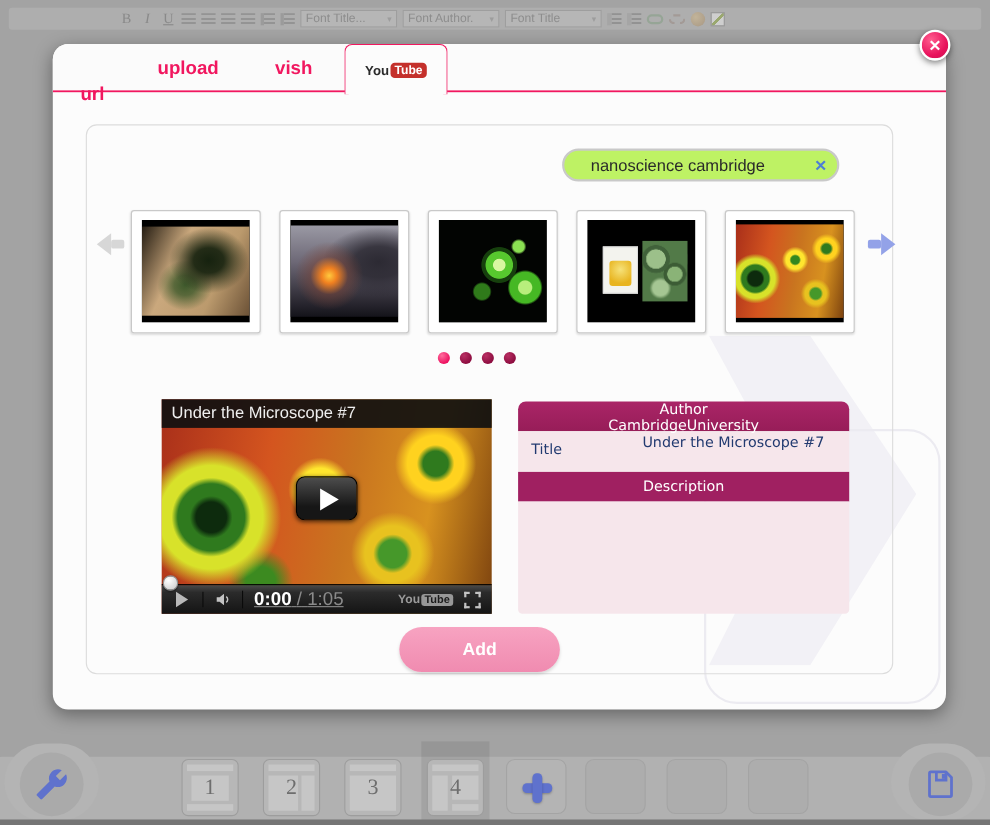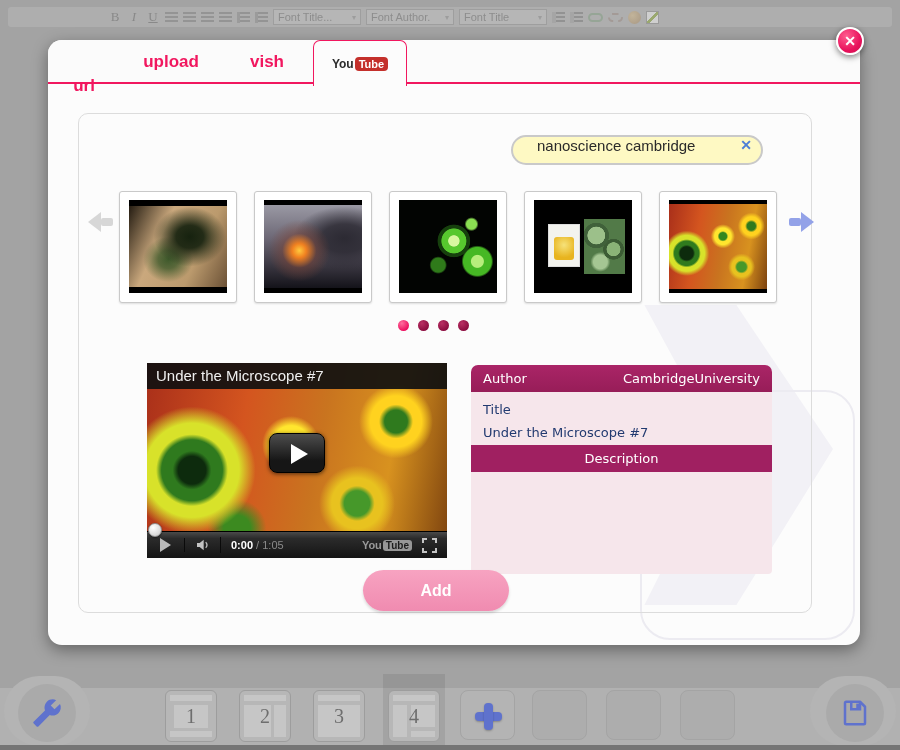--- a/index.html
+++ b/index.html
@@ -79,22 +79,22 @@
   }
 
   
   .panel {
     position:absolute; left:30px; top:73px; width:734px; height:500px; z-index:1;
     border:1px solid #dcdcdc; border-radius:10px; background:transparent;
   }
 
   .search-box {
     position:absolute; left:432px; top:21px; width:252px; height:30px;
-    background:#fef9c3; border:2px solid #c9c9c9; border-radius:16px;
-    display:flex; 
+    background:#bef264; border:2px solid #c9c9c9; border-radius:16px;
+    display:flex; align-items:center;
   }
   .search-text { flex:1; padding-left:24px; font-size:15px; color:#2a2a2a;
                  font-family:"Liberation Sans",sans-serif; white-space:nowrap; }
   .search-clear { width:30px; text-align:center; color:#4d7fd6; font-weight:bold; font-size:14px; cursor:pointer; }
 
   
   .arrow { position:absolute; width:25px; height:22px; cursor:pointer; }
   .arrow-left  { left:9px;  top:97px; }
   .arrow-right { left:710px; top:97px; }
   .arrow .tail { position:absolute; top:7px; width:12px; height:8px; border-radius:2px; }
@@ -172,40 +172,40 @@
     border-top:10px solid transparent; border-bottom:10px solid transparent; border-left:17px solid #fff; }
   .scrub-dot { position:absolute; left:1px; top:160px; width:14px; height:14px; border-radius:50%;
     background:radial-gradient(circle at 35% 30%, #ffffff, #c6c6c6); border:1px solid #8f8f8f;
     box-shadow:0 1px 2px rgba(0,0,0,.5); cursor:pointer; z-index:2; }
   .controls { position:absolute; left:0; right:0; bottom:0; height:27px;
     background:linear-gradient(#4a4a4a 0%, #2b2b2b 25%, #141414 100%);
     border-top:1px solid #000; display:flex; align-items:center; }
   .ctl-play { width:38px; display:flex; justify-content:center; border-right:1px solid #0a0a0a; cursor:pointer; }
   .ctl-play .tri { width:0; height:0; border-top:7px solid transparent; border-bottom:7px solid transparent; border-left:11px solid #b9b9b9; }
   .ctl-vol { width:36px; display:flex; justify-content:center; border-right:1px solid #0a0a0a; cursor:pointer; }
-  .ctl-time { padding-left:10px; font-size:11px; color:#8a8a8a; white-space:nowrap; }
+  .ctl-time { padding-left:10px; font-size:17px; color:#8a8a8a; white-space:nowrap;text-decoration:underline; }
   .ctl-time .cur { color:#fff; font-weight:bold; }
   .ctl-spacer { flex:1; }
   .ctl-logo { display:flex; align-items:center; gap:1px; margin-right:10px; cursor:pointer; }
   .ctl-logo .you { color:#9a9a9a; font-size:11px; font-weight:bold; }
   .ctl-logo .tube { background:#979797; color:#1c1c1c; font-size:10px; font-weight:bold; padding:0 3px; border-radius:3px; }
   .fs { position:relative; width:15px; height:15px; margin-right:10px; cursor:pointer; }
   .fs i { position:absolute; width:5px; height:5px; border:2px solid #c3c3c3; }
   .fs .tl { left:0; top:0; border-right:none; border-bottom:none; }
   .fs .tr { right:0; top:0; border-left:none; border-bottom:none; }
   .fs .bl { left:0; bottom:0; border-right:none; border-top:none; }
   .fs .br { right:0; bottom:0; border-left:none; border-top:none; }
 
   
   .vtable { position:absolute; left:392px; top:251px; width:301px; z-index:2;
     font-family:"DejaVu Sans", sans-serif; font-size:13px; }
   .row-author { height:27px; background:linear-gradient(#aa2567,#971d58); border-radius:7px 7px 0 0;
-    color:#fff; display:flex; justify-content:space-between; align-items:center; padding:0 12px; }
+    color:#fff; display:flex; justify-content:space-between; align-items:center; padding:0 12px;flex-direction:column; }
   .row-title { min-height:37px; background:#f6e6eb; color:#223a70;
-    display:flex; justify-content:space-between; padding:3px 12px 3px 12px;flex-direction:column; }
+    display:flex; justify-content:space-between; padding:3px 12px 3px 12px; }
   .row-title .val { width:176px; text-align:left; line-height:1.3; }
   .row-title .lbl { line-height:30px; }
   .row-desc-head { height:27px; background:#a02061; color:#fff; text-align:center; line-height:27px; }
   .desc-body { height:102px; background:#f6e6eb; border-radius:0 0 4px 4px; }
 
   .add-btn { position:absolute; left:284px; top:456px; width:146px; height:41px; z-index:2;
     border:none; border-radius:21px; background:linear-gradient(#f7a3c1,#f08bb0);
     color:#fff; font-weight:bold; font-size:16px; font-family:"Liberation Sans",sans-serif;
     box-shadow:0 2px 3px rgba(0,0,0,.15); cursor:pointer; }
 

